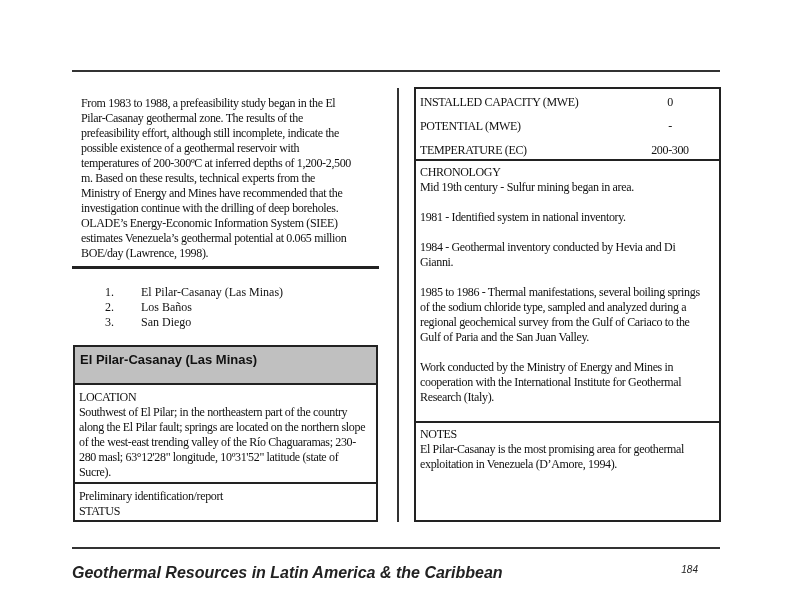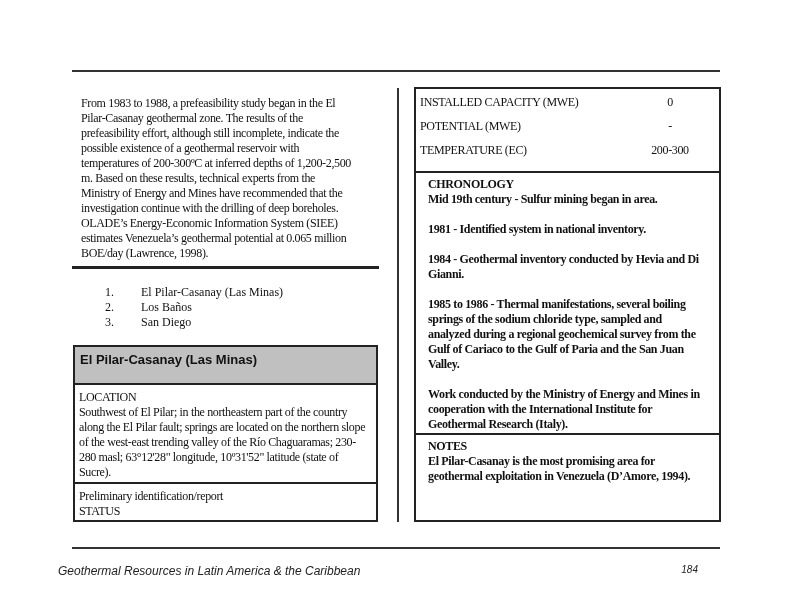--- a/index.html
+++ b/index.html
@@ -17,26 +17,26 @@
   .site-box { left: 73px; top: 345px; width: 305px; border: 2px solid #222; box-sizing: border-box; height: 177px; }
   .site-head { height: 38px; background: #c0c0c0; border-bottom: 2px solid #222; box-sizing: border-box;
                font-family: "Liberation Sans", sans-serif; font-weight: bold; font-size: 13px; padding: 5px 5px; }
   .site-sec { padding: 5px 5px 2px 4px; font-size: 12px; line-height: 15px; letter-spacing: -0.35px; }
   .site-loc { height: 99px; border-bottom: 2px solid #222; box-sizing: border-box; }
   .vdiv { left: 397px; top: 88px; width: 2px; height: 434px; background: #333; }
   .right-box { left: 414px; top: 87px; width: 307px; height: 435px; border: 2px solid #222; box-sizing: border-box; }
   .prop-row { display: flex; justify-content: space-between; height: 24px; align-items: center;
               font-size: 12px; padding: 0 24px 0 4px; letter-spacing: -0.35px; }
   .prop-row .val { width: 50px; text-align: center; }
-  .props { border-bottom: 2px solid #222; padding-top: 1px; height: 84px; box-sizing: border-box; }
-  .sec { padding: 4px 6px 0 12px; font-size: 12px; line-height: 15px; letter-spacing: -0.35px; font-weight: bold; }
+  .props { border-bottom: 2px solid #222; padding-top: 1px; height: 72px; box-sizing: border-box; }
+  .sec { padding: 4px 6px 0 4px; font-size: 12px; line-height: 15px; letter-spacing: -0.35px; }
   .sec p { margin: 0 8px 15px 0; }
   .sec p.last { margin-bottom: 0; }
   .chron { height: 262px; border-bottom: 2px solid #222; box-sizing: border-box; }
-  .footer-left { left: 58px; top: 564px; font-family: "Liberation Sans", sans-serif; font-style: italic; font-size: 12px; color: #222; }
+  .footer-left { left: 72px; top: 564px; font-family: "Liberation Sans", sans-serif; font-style: italic; font-size: 16px; color: #222; font-weight: bold; }
   .footer-right { left: 668px; top: 564px; width: 30px; text-align: right; font-family: "Liberation Sans", sans-serif; font-style: italic; font-size: 10px; color: #222; }
 </style>
 </head>
 <body>
 
 <div class="abs rule-top"></div>
 
 <div class="abs para">
   <p>From 1983 to 1988, a prefeasibility study began in the El Pilar-Casanay geothermal zone.  The results of the prefeasibility effort, although still incomplete, indicate the possible existence of a geothermal reservoir with temperatures of 200-300ºC at inferred depths of 1,200-2,500 m.  Based on these results, technical experts from the Ministry of Energy and Mines have recommended that the investigation continue with the drilling of deep boreholes.  OLADE’s Energy-Economic Information System (SIEE) estimates Venezuela’s geothermal potential at 0.065 million BOE/day (Lawrence, 1998).</p>
 </div>

